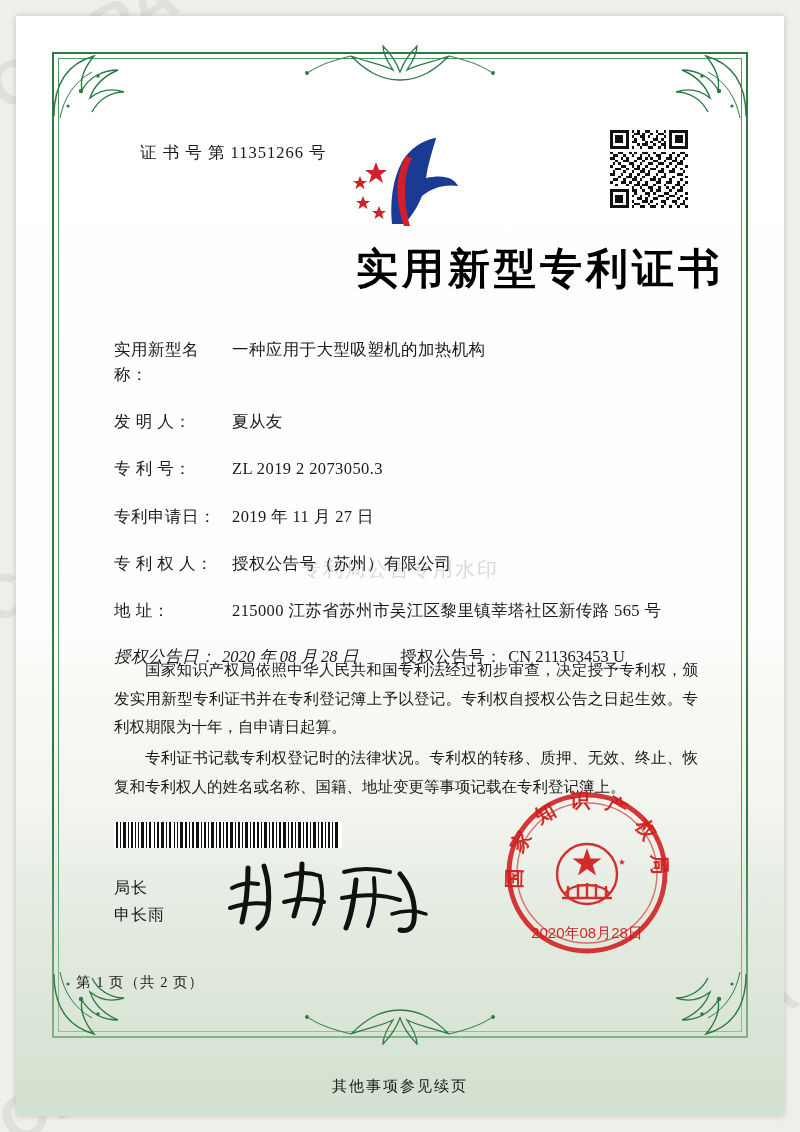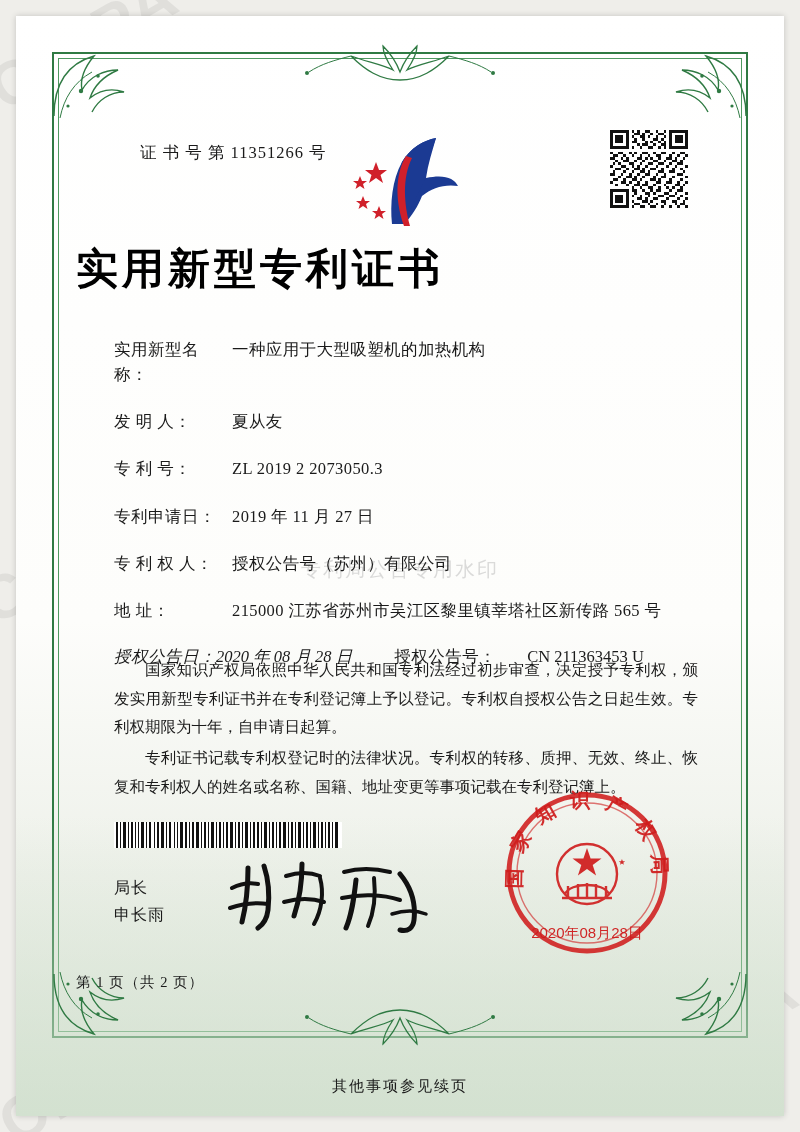--- a/index.html
+++ b/index.html
@@ -155,21 +155,21 @@
     transform: translateX(-50%);
     width: 136px;
     height: 96px;
   }
   .logo svg { width:100%; height:100%; display:block; }
 
   .main-title {
     position: absolute;
     top: 165px;
     left: 0; right: 0;
-    text-align: left;
+    text-align: right;
     font-size: 42px;
     font-weight: bold;
     letter-spacing: 4px;
     font-family: "DejaVu Serif", "Liberation Serif", serif;
     color: #000;
   }
 
   .fields {
     position: absolute;
     top: 262px;
@@ -190,23 +190,23 @@
   }
   .field-value { flex: 1; letter-spacing: 0.4px; }
 
   .field-row-dual {
     display: flex;
     align-items: baseline;
     font-size: 16.5px;
     margin-bottom: 22px;
   }
   .dual-left { display:flex; align-items: baseline; font-style: italic; }
-  .dual-right { display:flex; align-items: baseline; margin-left: 42px; gap: 31px; }
+  .dual-right { display:flex; align-items: baseline; margin-left: 42px; }
   .dual-label { letter-spacing: 0.5px; }
-  .dual-value { margin-left: 0; }
+  .dual-value { margin-left: 6px; }
 
   .para-block {
     position: absolute;
     top: 580px;
     left: 38px;
     right: 26px;
     font-size: 15.5px;
     line-height: 1.85;
     text-align: justify;
   }

